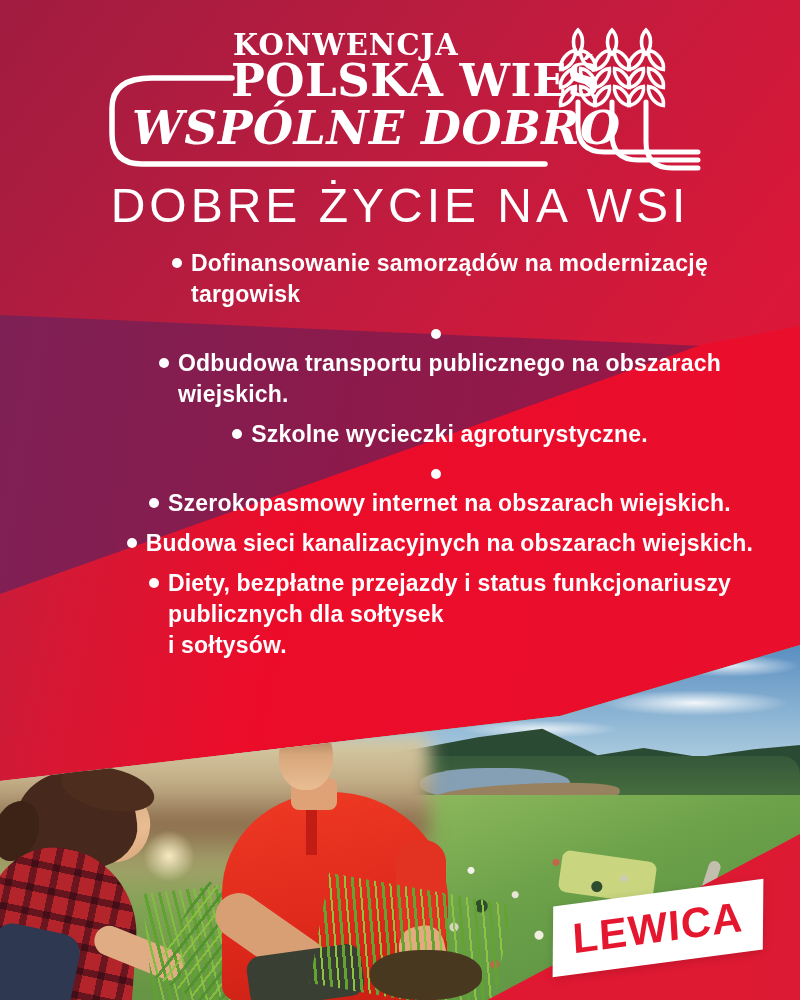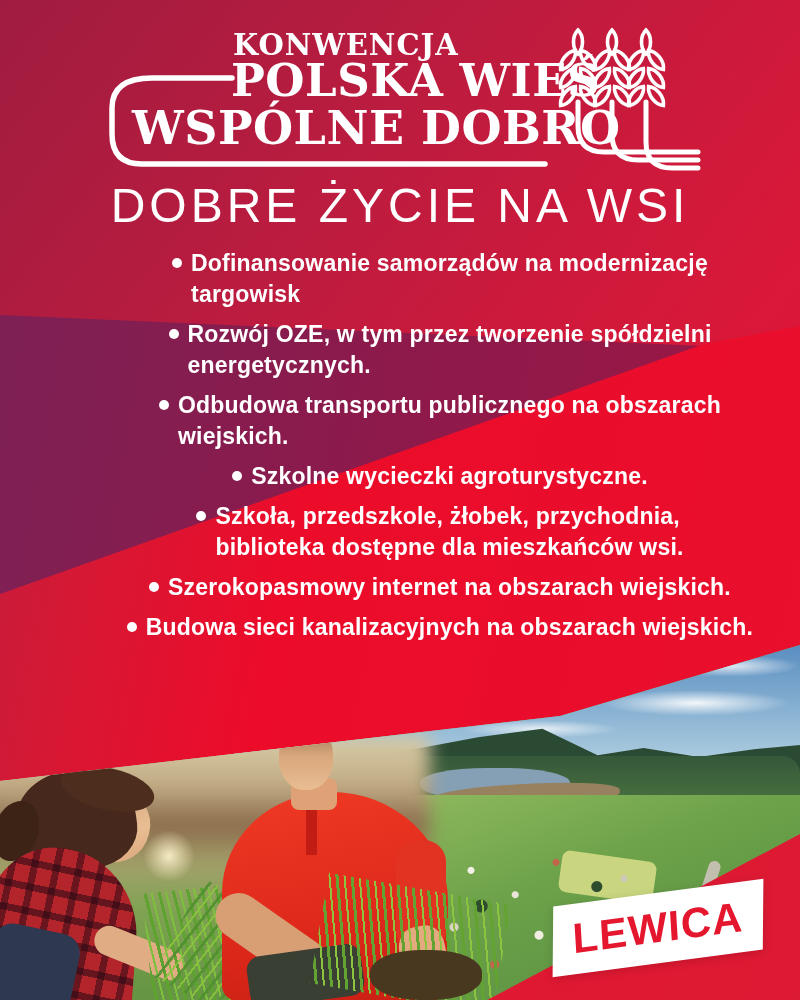--- a/index.html
+++ b/index.html
@@ -16,21 +16,21 @@
   .bg-bright{position:absolute;inset:0;
     background:linear-gradient(102deg,#b62143 0%,#d61834 20%,#ec0c2a 40%,#e80f2d 100%);
     clip-path:polygon(0 59.4%,88% 34.4%,100% 32.6%,100% 100%,0 100%);}
   
   .logo-frame{position:absolute;left:0;top:0;width:800px;height:220px;}
   .logo-kicker{position:absolute;left:233px;top:28px;font-family:"DejaVu Serif",serif;
     font-weight:bold;font-size:29px;letter-spacing:1px;}
   .logo-line1{position:absolute;left:231px;top:54px;font-family:"DejaVu Serif",serif;
     font-weight:bold;font-size:45px;letter-spacing:.5px;}
   .logo-line2{position:absolute;left:132px;top:101px;font-family:"DejaVu Serif",serif;
-    font-weight:bold;font-size:46px;letter-spacing:.5px;}
+    font-weight:bold;font-size:46px;letter-spacing:.5px;font-style:italic;}
   .wheat{position:absolute;left:556px;top:26px;}
   
   .heading{position:absolute;left:0;top:178px;width:800px;text-align:center;
     font-size:48px;font-weight:400;letter-spacing:4px;color:#fff;}
   
   .bullets{position:absolute;left:110px;top:248px;width:660px;margin:0;padding:0;list-style:none;}
   .bullets li{display:flex;align-items:flex-start;margin:0 0 9px 0;justify-content:center;}
   .dot{flex:0 0 auto;width:10px;height:10px;border-radius:50%;background:#fff;margin:10px 9px 0 0;}
   .btxt{font-size:23px;font-weight:bold;line-height:31px;white-space:pre-line;letter-spacing:.2px;}
   
@@ -171,44 +171,46 @@
   <div class="heading">DOBRE ŻYCIE NA WSI</div>
 
   <ul class="bullets">
     <li>
         <span class="dot"></span>
         <span class="btxt">Dofinansowanie samorządów na modernizację
 targowisk</span>
       </li>
     <li>
         <span class="dot"></span>
-        <span class="btxt">Rozwój OZE, w tym przez tworzenie spółdzielni
-energetycznych.</span>
       </li>
     <li>
         <span class="dot"></span>
         <span class="btxt">Odbudowa transportu publicznego na obszarach
 wiejskich.</span>
       </li>
     <li>
         <span class="dot"></span>
         <span class="btxt">Szkolne wycieczki agroturystyczne.</span>
       </li>
     <li>
         <span class="dot"></span>
-        <span class="btxt">Szkoła, przedszkole, żłobek, przychodnia,
-biblioteka dostępne dla mieszkańców wsi.</span>
       </li>
     <li>
         <span class="dot"></span>
         <span class="btxt">Szerokopasmowy internet na obszarach wiejskich.</span>
       </li>
     <li>
         <span class="dot"></span>
         <span class="btxt">Budowa sieci kanalizacyjnych na obszarach wiejskich.</span>
+      </li>
+    <li>
+        <span class="dot"></span>
+        <span class="btxt">Diety, bezpłatne przejazdy i status funkcjonariuszy
+publicznych dla sołtysek
+i sołtysów.</span>
       </li>
   </ul>
 
   <div class="photo">
     <div class="ph-base"></div>
     <div class="ph-sky"></div>
     <div class="ph-cloud1"></div>
     <div class="ph-cloud2"></div>
     <div class="ph-cloud3"></div>
     <div class="ph-ridge"></div>

